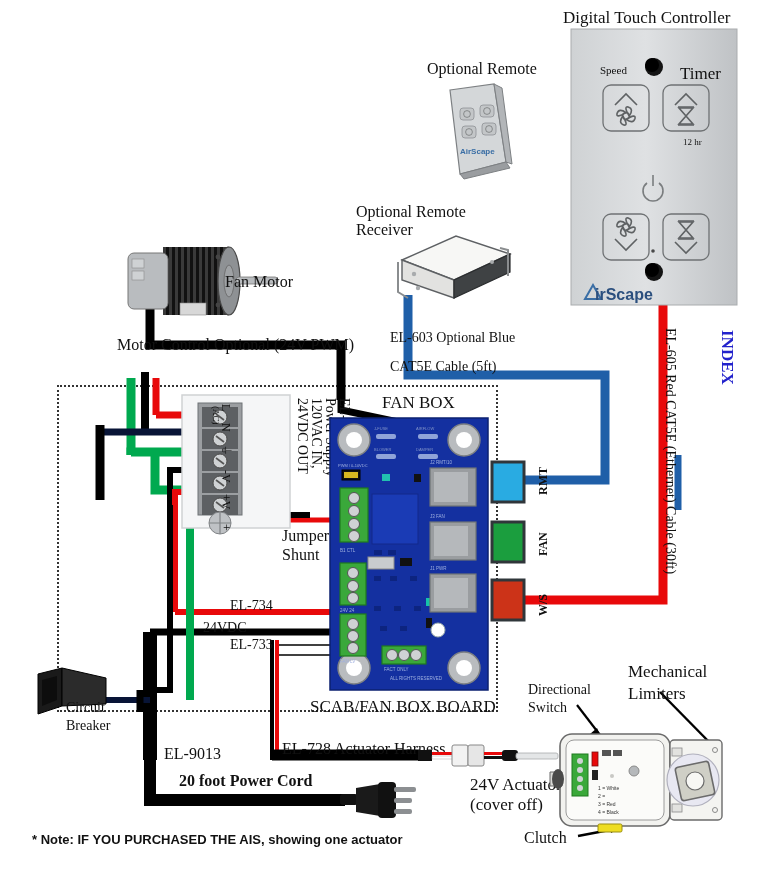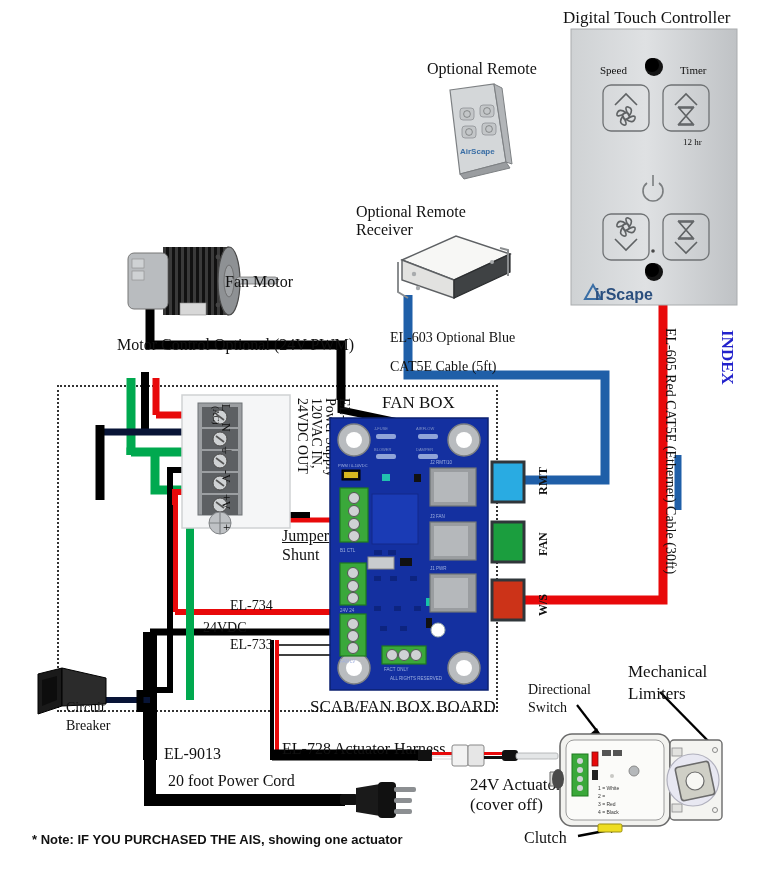--- a/index.html
+++ b/index.html
@@ -239,21 +239,21 @@
         <text x="100" y="152">J1  PWR</text>
       <text x="10" y="134">B1  CTL</text>
         <text x="10" y="194">24V  24</text>
         <text x="10" y="245">FAN  LV</text>
       <text x="54" y="253">FACT ONLY</text>
       <text x="60" y="262">ALL RIGHTS RESERVED</text>
     </g>
   </svg>
   <div class="lbl xl" style="left:310px;top:697px;">SCAB/FAN BOX BOARD</div>
 
-  <div class="lbl lg" style="left:282px;top:527px;text-decoration:underline;">Jumper</div>
+  <div class="lbl lg" style="left:282px;top:527px;">Jumper</div>
   <div class="lbl lg" style="left:282px;top:546px;">Shunt</div>
 
   <div class="lbl md" style="left:230px;top:598px;">EL-734</div>
   <div class="lbl md" style="left:203px;top:620px;">24VDC</div>
   <div class="lbl md" style="left:230px;top:637px;">EL-733</div>
 
   <svg class="abs" style="left:490px;top:460px;width:40px;height:165px;" viewBox="0 0 40 165">
     <rect x="2" y="2" width="32" height="40" fill="#29abe2" stroke="#30363a" stroke-width="3"></rect>
     <rect x="2" y="62" width="32" height="40" fill="#1b9e3e" stroke="#30363a" stroke-width="3"></rect>
     <rect x="2" y="120" width="32" height="40" fill="#cc3318" stroke="#30363a" stroke-width="3"></rect>
@@ -264,21 +264,21 @@
 
   <svg class="abs" style="left:36px;top:666px;width:80px;height:52px;" viewBox="0 0 80 52">
     <polygon points="2,8 26,2 26,40 2,48" fill="#1a1a1a" stroke="#000"></polygon>
     <polygon points="26,2 70,12 70,38 26,40" fill="#2b2b2b" stroke="#000"></polygon>
     <polygon points="6,14 21,10 21,34 6,40" fill="#0d0d0d"></polygon>
   </svg>
   <div class="lbl md" style="left:66px;top:700px;">Circuit</div>
   <div class="lbl md" style="left:66px;top:718px;">Breaker</div>
 
   <div class="lbl lg" style="left:164px;top:745px;">EL-9013</div>
-  <div class="lbl lg" style="left:168px;top:772px;">20 foot Power Cord</div>
+  <div class="lbl lg" style="left:179px;top:772px;font-weight:bold;">20 foot Power Cord</div>
   <svg class="abs" style="left:340px;top:780px;width:80px;height:40px;" viewBox="0 0 80 40">
     <rect x="0" y="14" width="18" height="11" rx="3" fill="#111"></rect>
     <path d="M16 8 L40 4 L40 36 L16 32 Z" fill="#1a1a1a"></path>
     <rect x="38" y="2" width="18" height="36" rx="4" fill="#111"></rect>
     <rect x="54" y="7" width="22" height="5" rx="2" fill="#8c8f92"></rect>
     <rect x="54" y="18" width="18" height="5" rx="2" fill="#8c8f92"></rect>
     <rect x="54" y="29" width="18" height="5" rx="2" fill="#8c8f92"></rect>
   </svg>
 
   <div class="lbl lg" style="left:282px;top:740px;">EL-728 Actuator Harness</div>
@@ -424,21 +424,21 @@
     </g>
 
     <circle cx="82" cy="222" r="1.8" fill="#4a4a4a"></circle>
     <circle cx="83" cy="243" r="9" fill="#141414"></circle>
     <circle cx="81" cy="241" r="7" fill="#000"></circle>
 
     <path d="M14 270 L22 256 L30 270 Z" fill="none" stroke="#3a6ea5" stroke-width="2"></path>
     <text x="24" y="271" font-family="Liberation Sans, sans-serif" font-size="16" font-weight="bold" fill="#2b4f7e">irScape</text>
   </svg>
   <div class="lbl sm" style="left:600px;top:64px;font-size:11px;">Speed</div>
-  <div class="lbl sm" style="left:680px;top:64px;font-size:11px;">Timer</div>
+  <div class="lbl sm" style="left:680px;top:64px;font-size:17px;">Timer</div>
   <div class="lbl sm" style="left:683px;top:137px;font-size:9px;">12 hr</div>
 
   <div class="lbl md rot90" style="left:678px;top:328px;">EL-605 Red CAT5E (Ethernet) Cable (30ft)</div>
 
   <div class="lbl xl rot90 bold" style="left:737px;top:330px;color:#2222cc;">INDEX</div>
 
   <div class="note abs" style="left:32px;top:832px;">* Note: IF YOU PURCHASED THE AIS, showing one actuator</div>
 
 </div>
 

